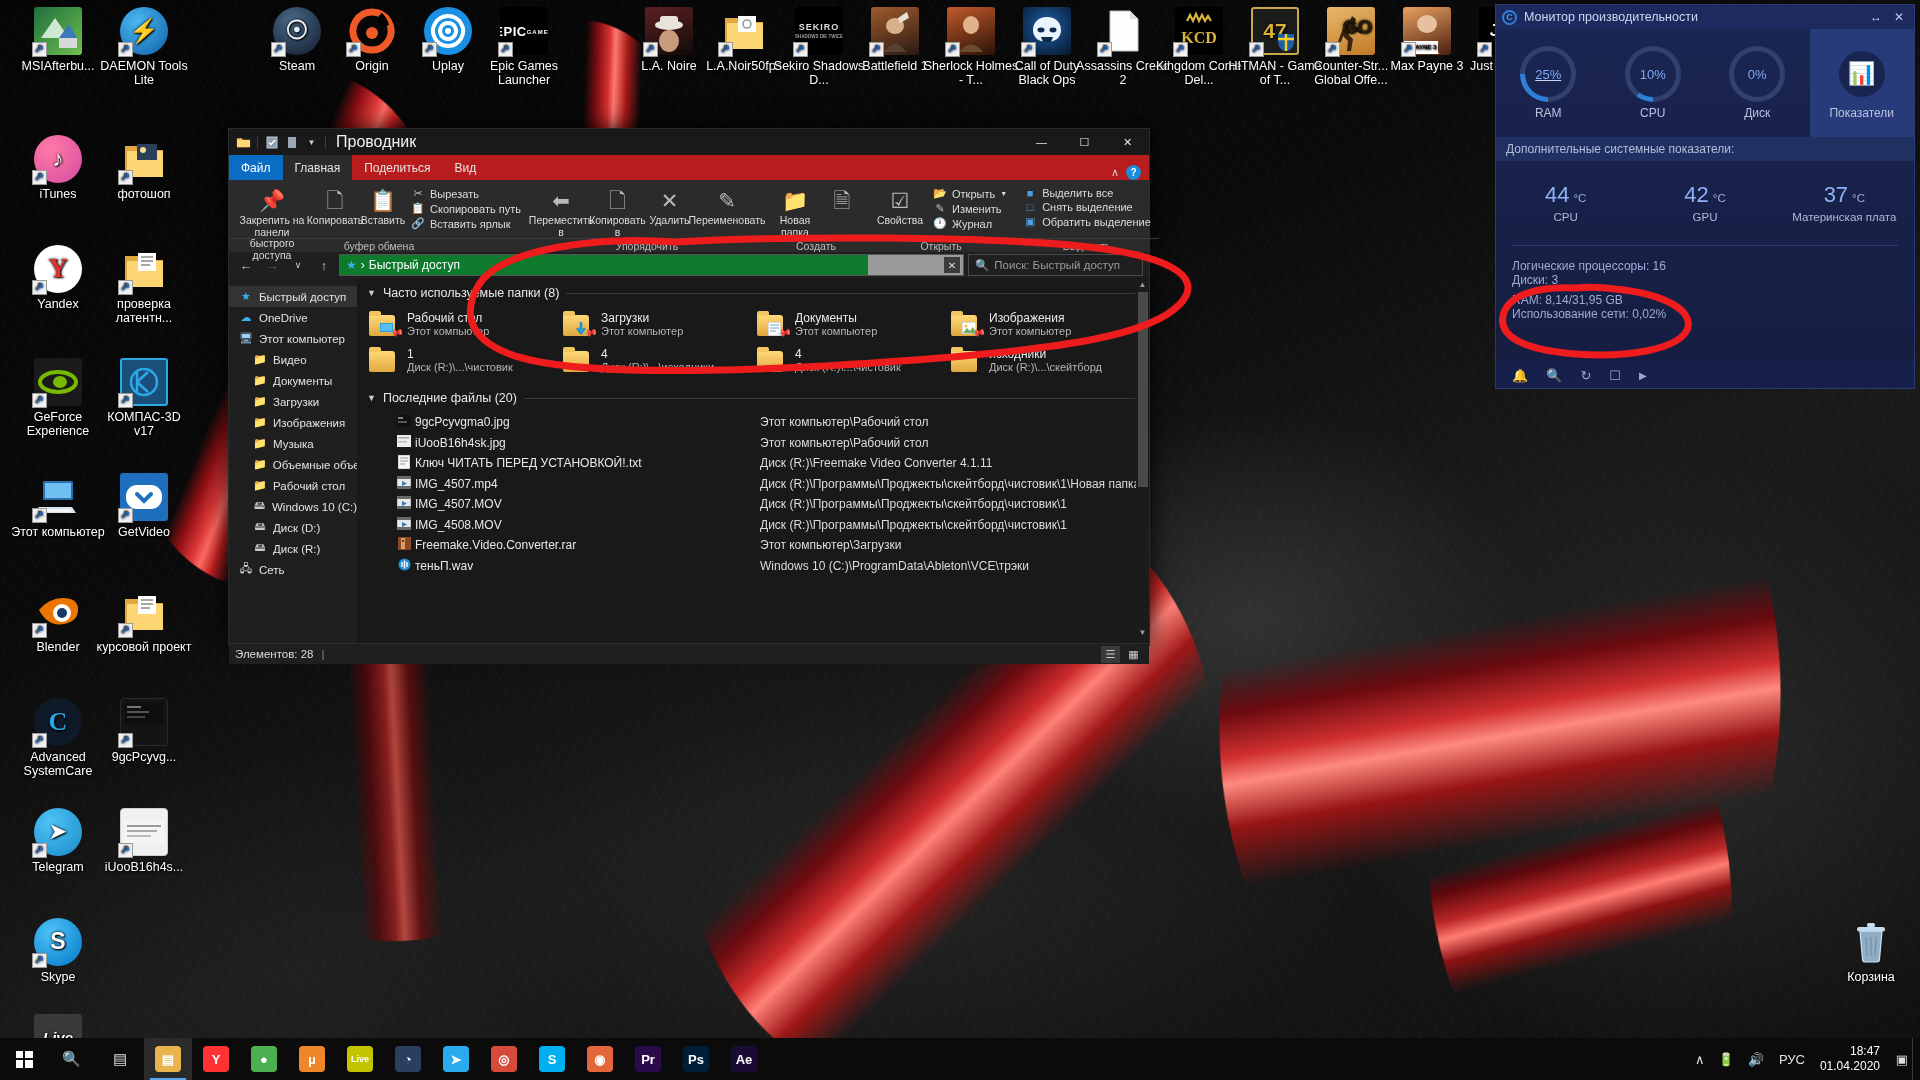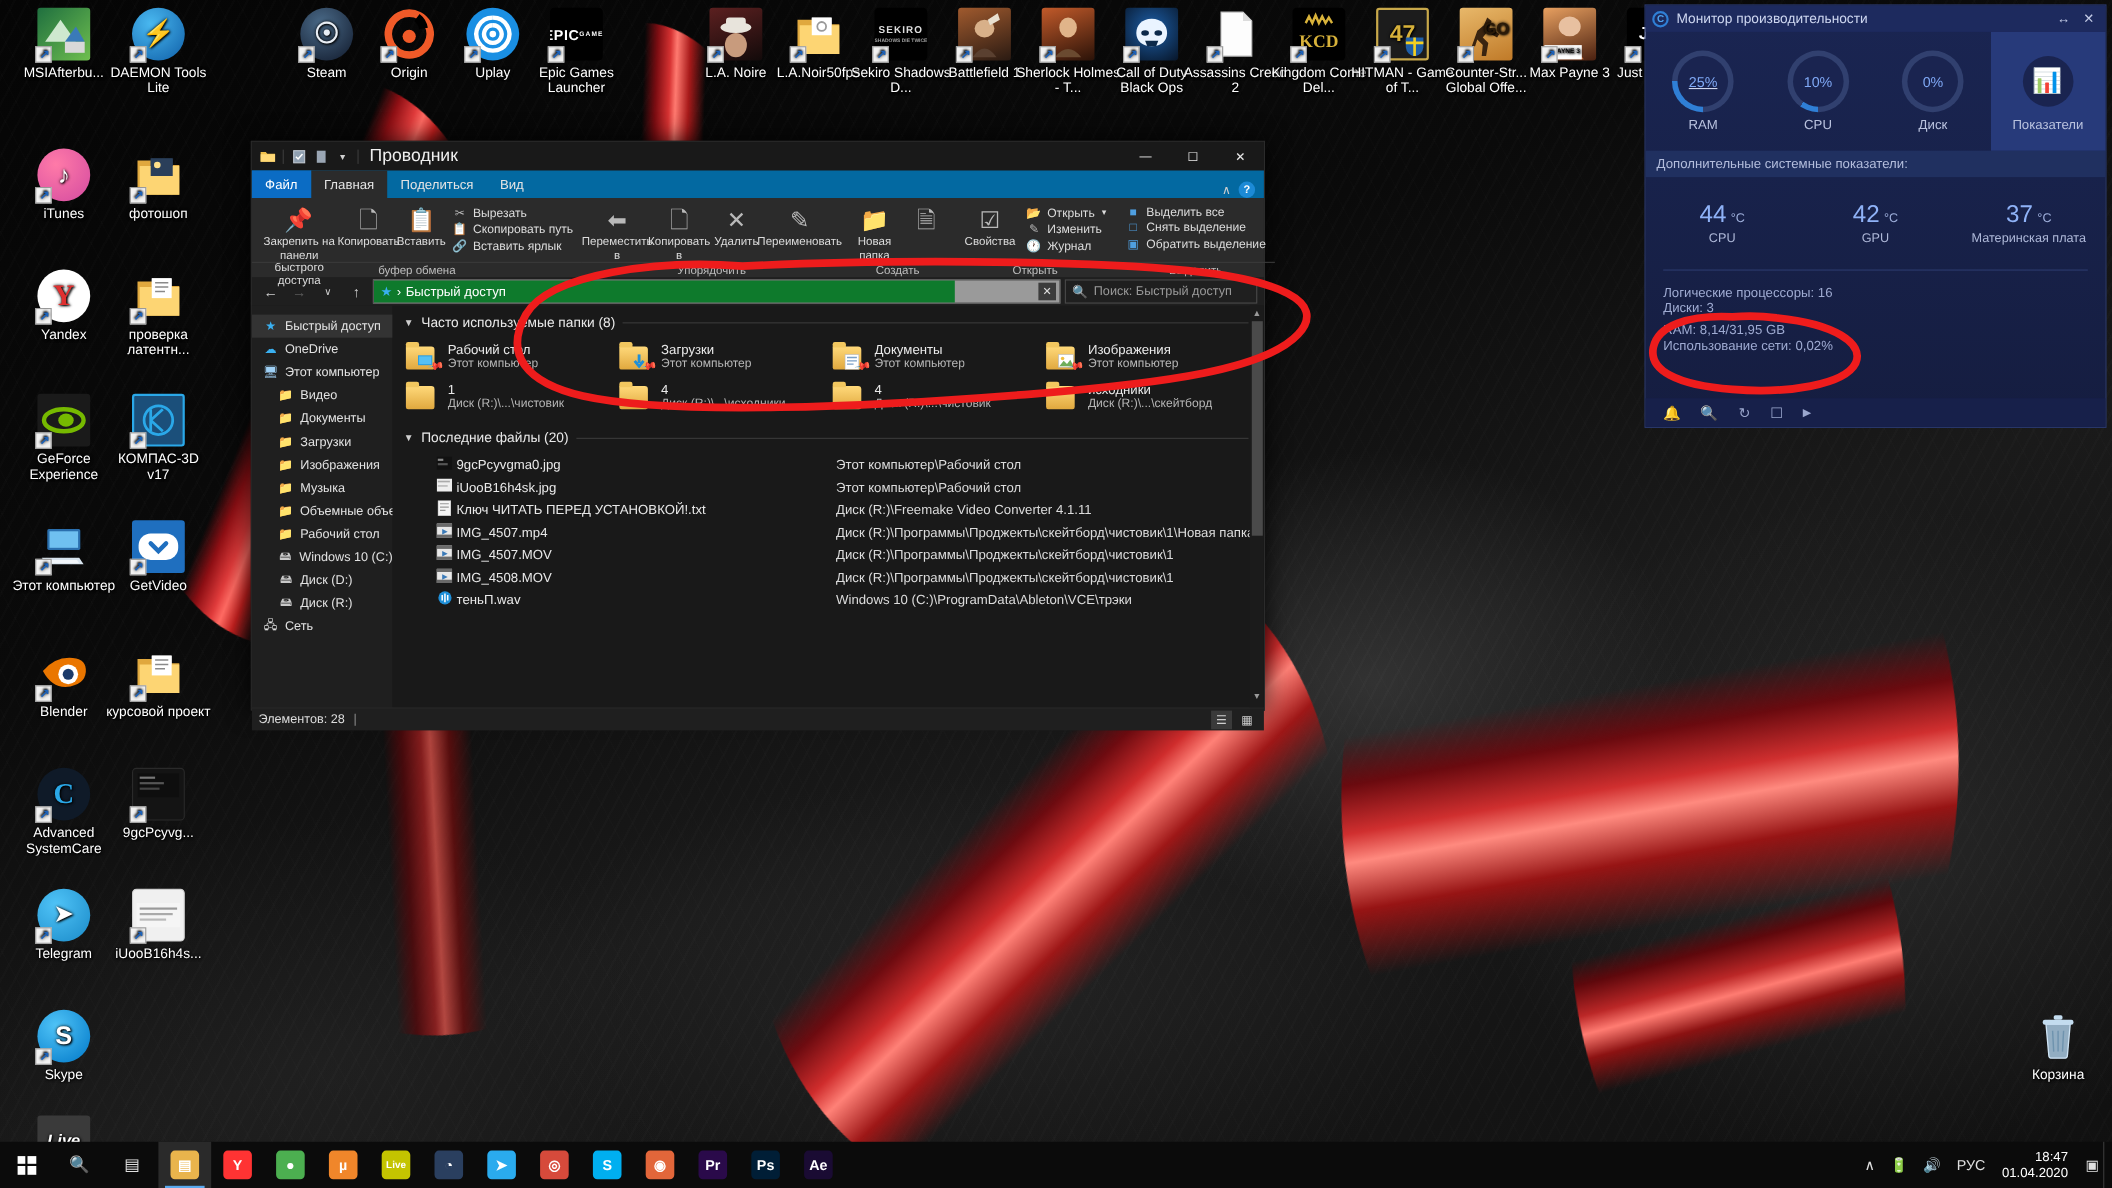--- a/index.html
+++ b/index.html
@@ -79,21 +79,21 @@
   }
   .titlebar { height:26px; background:#191919; display:flex; align-items:center; padding-left:6px; }
   .qat { display:flex; align-items:center; gap:3px; }
   .qat-ico { width:17px; height:17px; display:flex; align-items:center; justify-content:center; font-size:12px; color:#d0d0d0; }
   .qat-sep { width:1px; height:13px; background:#3c3c3c; margin:0 2px; }
   .title-text { margin-left:8px; font-size:16px; color:#f0f0f0; }
   .winbtns { margin-left:auto; display:flex; height:26px; }
   .winbtn { width:43px; height:26px; display:flex; align-items:center; justify-content:center;
             font-size:11px; color:#e8e8e8; }
 
-  .tabrow { height:25px; background:#0369a1; display:flex; align-items:flex-end; position:relative; }
+  .tabrow { height:25px; background:#b91c1c; display:flex; align-items:flex-end; position:relative; }
   .tab { height:25px; padding:0 12px; display:flex; align-items:center; font-size:12px; color:#e4e4e4; }
   .tab.file { background:#0b6cc4; color:#fff; font-weight:normal; }
   .tab.active { background:#2b2b2b; }
   .tabrow-right { margin-left:auto; display:flex; align-items:center; gap:7px; padding-right:8px; }
   .chev-up { color:#cfcfcf; font-size:11px; }
   .help-ico { width:15px; height:15px; border-radius:50%; background:#1c8ad6; color:#fff;
               font-size:10px; display:flex; align-items:center; justify-content:center; font-weight:bold; }
 
   .ribbon { height:72px; background:#2b2b2b; display:flex; position:relative; }
   .rgroup { display:flex; flex-direction:column; justify-content:space-between; height:72px; position:relative; }
@@ -419,21 +419,21 @@
           <span class="shortcut-badge"></span>
         </div>
         <span class="icon-label">HITMAN - Game of T...</span>
       </div>
       <div class="icon-cell" style="left: 1303px; top: 7px; width: 96px;">
         <div class="icon-art">
           <div class="ico sq" style="background:linear-gradient(160deg,#e8b86a,#c07a28);position:relative;">
             <svg width="46" height="46" viewBox="0 0 46 46">
               <path d="M10 34 l5 -14 l6 -5 l3 -7 l4 3 l-2 6 l9 6 l-2 3 l-9 -5 l-4 5 l5 5 l-2 12 h-4 l1 -10 l-5 -5 l-2 6 z" fill="#3a2410"></path>
             </svg>
-            <span style="position:absolute;right:3px;top:13px;font-size:15px;color:#2a1a08;font-weight:bold;">GO</span>
+            <span style="position:absolute;right:3px;top:13px;font-size:19px;color:#2a1a08;font-weight:bold;">GO</span>
           </div>
           <span class="shortcut-badge"></span>
         </div>
         <span class="icon-label">Counter-Str... Global Offe...</span>
       </div>
       <div class="icon-cell" style="left: 1379px; top: 7px; width: 96px;">
         <div class="icon-art">
           <div class="ico sq" style="background:linear-gradient(160deg,#e8a060,#4a2010);position:relative;">
             <svg width="46" height="46" viewBox="0 0 46 46">
               <ellipse cx="23" cy="16" rx="10" ry="9" fill="#e8c0a0"></ellipse>
@@ -1077,20 +1077,29 @@
                   <rect width="14" height="13" fill="#e8e8e8" stroke="#aaa"></rect>
                   <rect x="0" y="0" width="14" height="3" fill="#6a6a6a"></rect>
                   <rect x="0" y="10" width="14" height="3" fill="#6a6a6a"></rect>
                   <path d="M5 5 l5 2.5 l-5 2.5z" fill="#3a7ab8"></path>
                 </svg></span>
               <span class="fname">IMG_4508.MOV</span>
               <span class="fpath">Диск (R:)\Программы\Проджекты\скейтборд\чистовик\1</span>
             </div>
             <div class="file-row">
               <span class="fico"><svg width="13" height="13" viewBox="0 0 13 13">
+                  <rect width="13" height="13" fill="#8a4a2a"></rect>
+                  <rect x="3" y="1" width="4" height="11" fill="#d8a060"></rect>
+                  <rect x="4" y="3" width="2" height="2" fill="#6a3010"></rect>
+                </svg></span>
+              <span class="fname">Freemake.Video.Converter.rar</span>
+              <span class="fpath">Этот компьютер\Загрузки</span>
+            </div>
+            <div class="file-row">
+              <span class="fico"><svg width="13" height="13" viewBox="0 0 13 13">
                   <circle cx="6.5" cy="6.5" r="6" fill="#1f8fd8"></circle>
                   <path d="M4 4 v5 M6.5 2.5 v8 M9 4 v5" stroke="#fff" stroke-width="1.4"></path>
                 </svg></span>
               <span class="fname">теньП.wav</span>
               <span class="fpath">Windows 10 (C:)\ProgramData\Ableton\VCE\трэки</span>
             </div>
           </div>
 
         <div class="vscroll">
           <div class="vs-arrow" style="top:2px;">▲</div>

